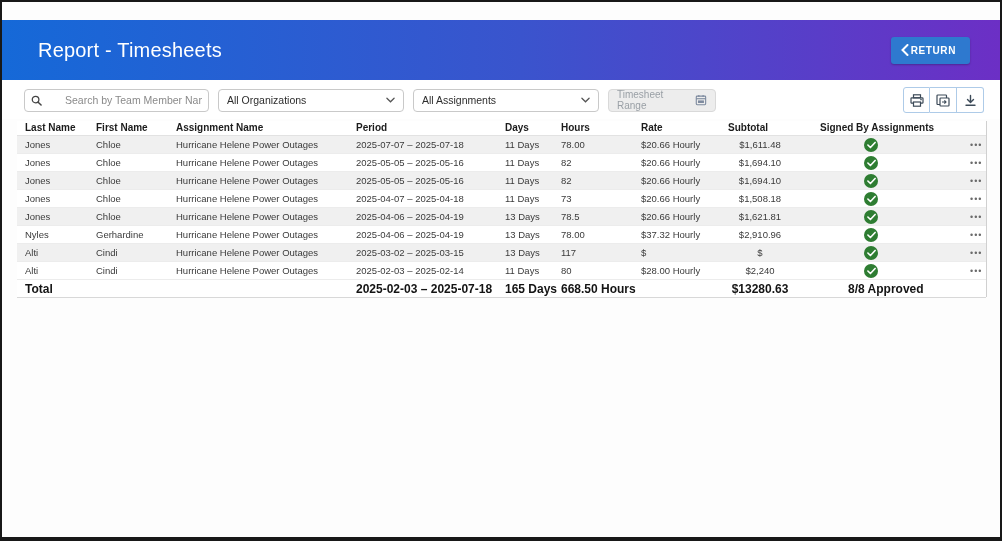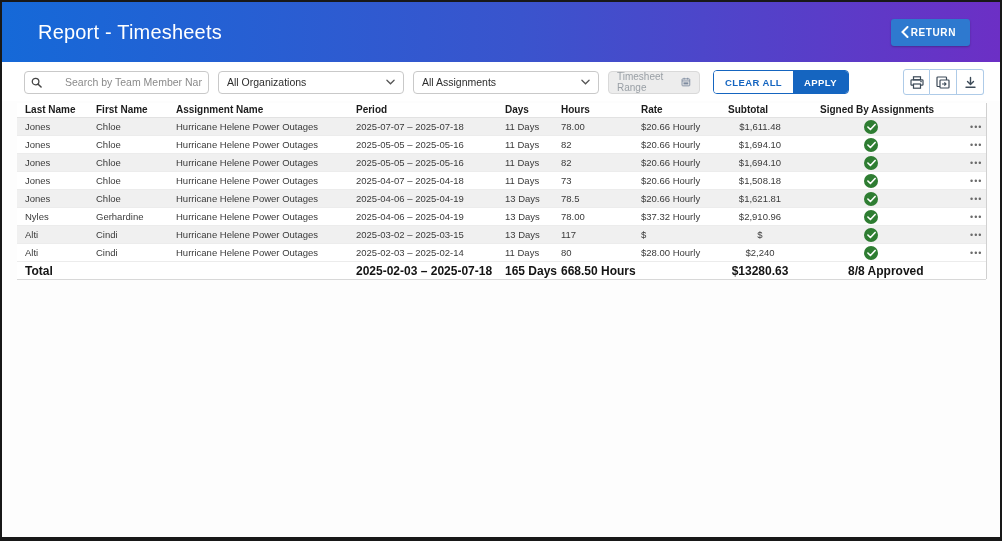--- a/index.html
+++ b/index.html
@@ -14,20 +14,21 @@
   }
 
   
   .app-header {
     height: 60px;
     background: linear-gradient(90deg, #1569d8 0%, #3a54cd 52%, #6c2fc5 100%);
     display: flex;
     align-items: center;
     justify-content: space-between;
     padding: 0 30px 0 36px;
+    margin-top: 18px;
   }
   .app-title {
     color: #ffffff;
     font-size: 20px;
     font-weight: 500;
     letter-spacing: 0.2px;
   }
   .return-btn {
     background: #2e79cf;
     border: none;
@@ -89,21 +90,21 @@
     background: #fff;
     font-size: 10.5px;
     color: #2d2d2d;
     font-weight: 500;
     cursor: pointer;
   }
   .range-box {
     display: flex;
     align-items: center;
     justify-content: space-between;
-    width: 92px;
+    width: 108px;
     height: 23px;
     border: 1px solid #d9d9d9;
     border-radius: 4px;
     padding: 0 8px;
     background: #ededed;
     font-size: 10px;
     color: #9aa0a6;
   }
   .btn-group {
     display: flex;
@@ -253,24 +254,20 @@
     <span>Timesheet Range</span>
     <svg width="12" height="12" viewBox="0 0 14 14">
         <rect x="1.5" y="2.5" width="11" height="10" rx="1" stroke="#7d8a9e" stroke-width="1.3" fill="none"></rect>
         <line x1="1.5" y1="5.5" x2="12.5" y2="5.5" stroke="#7d8a9e" stroke-width="1.3"></line>
         <line x1="4.5" y1="1" x2="4.5" y2="3.5" stroke="#7d8a9e" stroke-width="1.3"></line>
         <line x1="9.5" y1="1" x2="9.5" y2="3.5" stroke="#7d8a9e" stroke-width="1.3"></line>
         <rect x="3.5" y="7.5" width="7" height="3" fill="#7d8a9e"></rect>
       </svg>
   </div>
 
-  <div class="btn-group">
-    <button class="btn-clear">CLEAR ALL</button>
-    <button class="btn-apply">APPLY</button>
-  </div>
 
   <div class="toolbar-icons">
     <button class="icon-btn">
       <svg width="14" height="13" viewBox="0 0 14 13">
           <rect x="3.5" y="0.8" width="7" height="3" stroke="#3c4a58" stroke-width="1.2" fill="none"></rect>
           <rect x="1" y="3.8" width="12" height="5.4" rx="0.8" stroke="#3c4a58" stroke-width="1.2" fill="none"></rect>
           <rect x="3.5" y="8" width="7" height="4.2" stroke="#3c4a58" stroke-width="1.2" fill="#fff"></rect>
           <circle cx="11" cy="5.6" r="0.8" fill="#3c4a58"></circle>
         </svg>
     </button>

